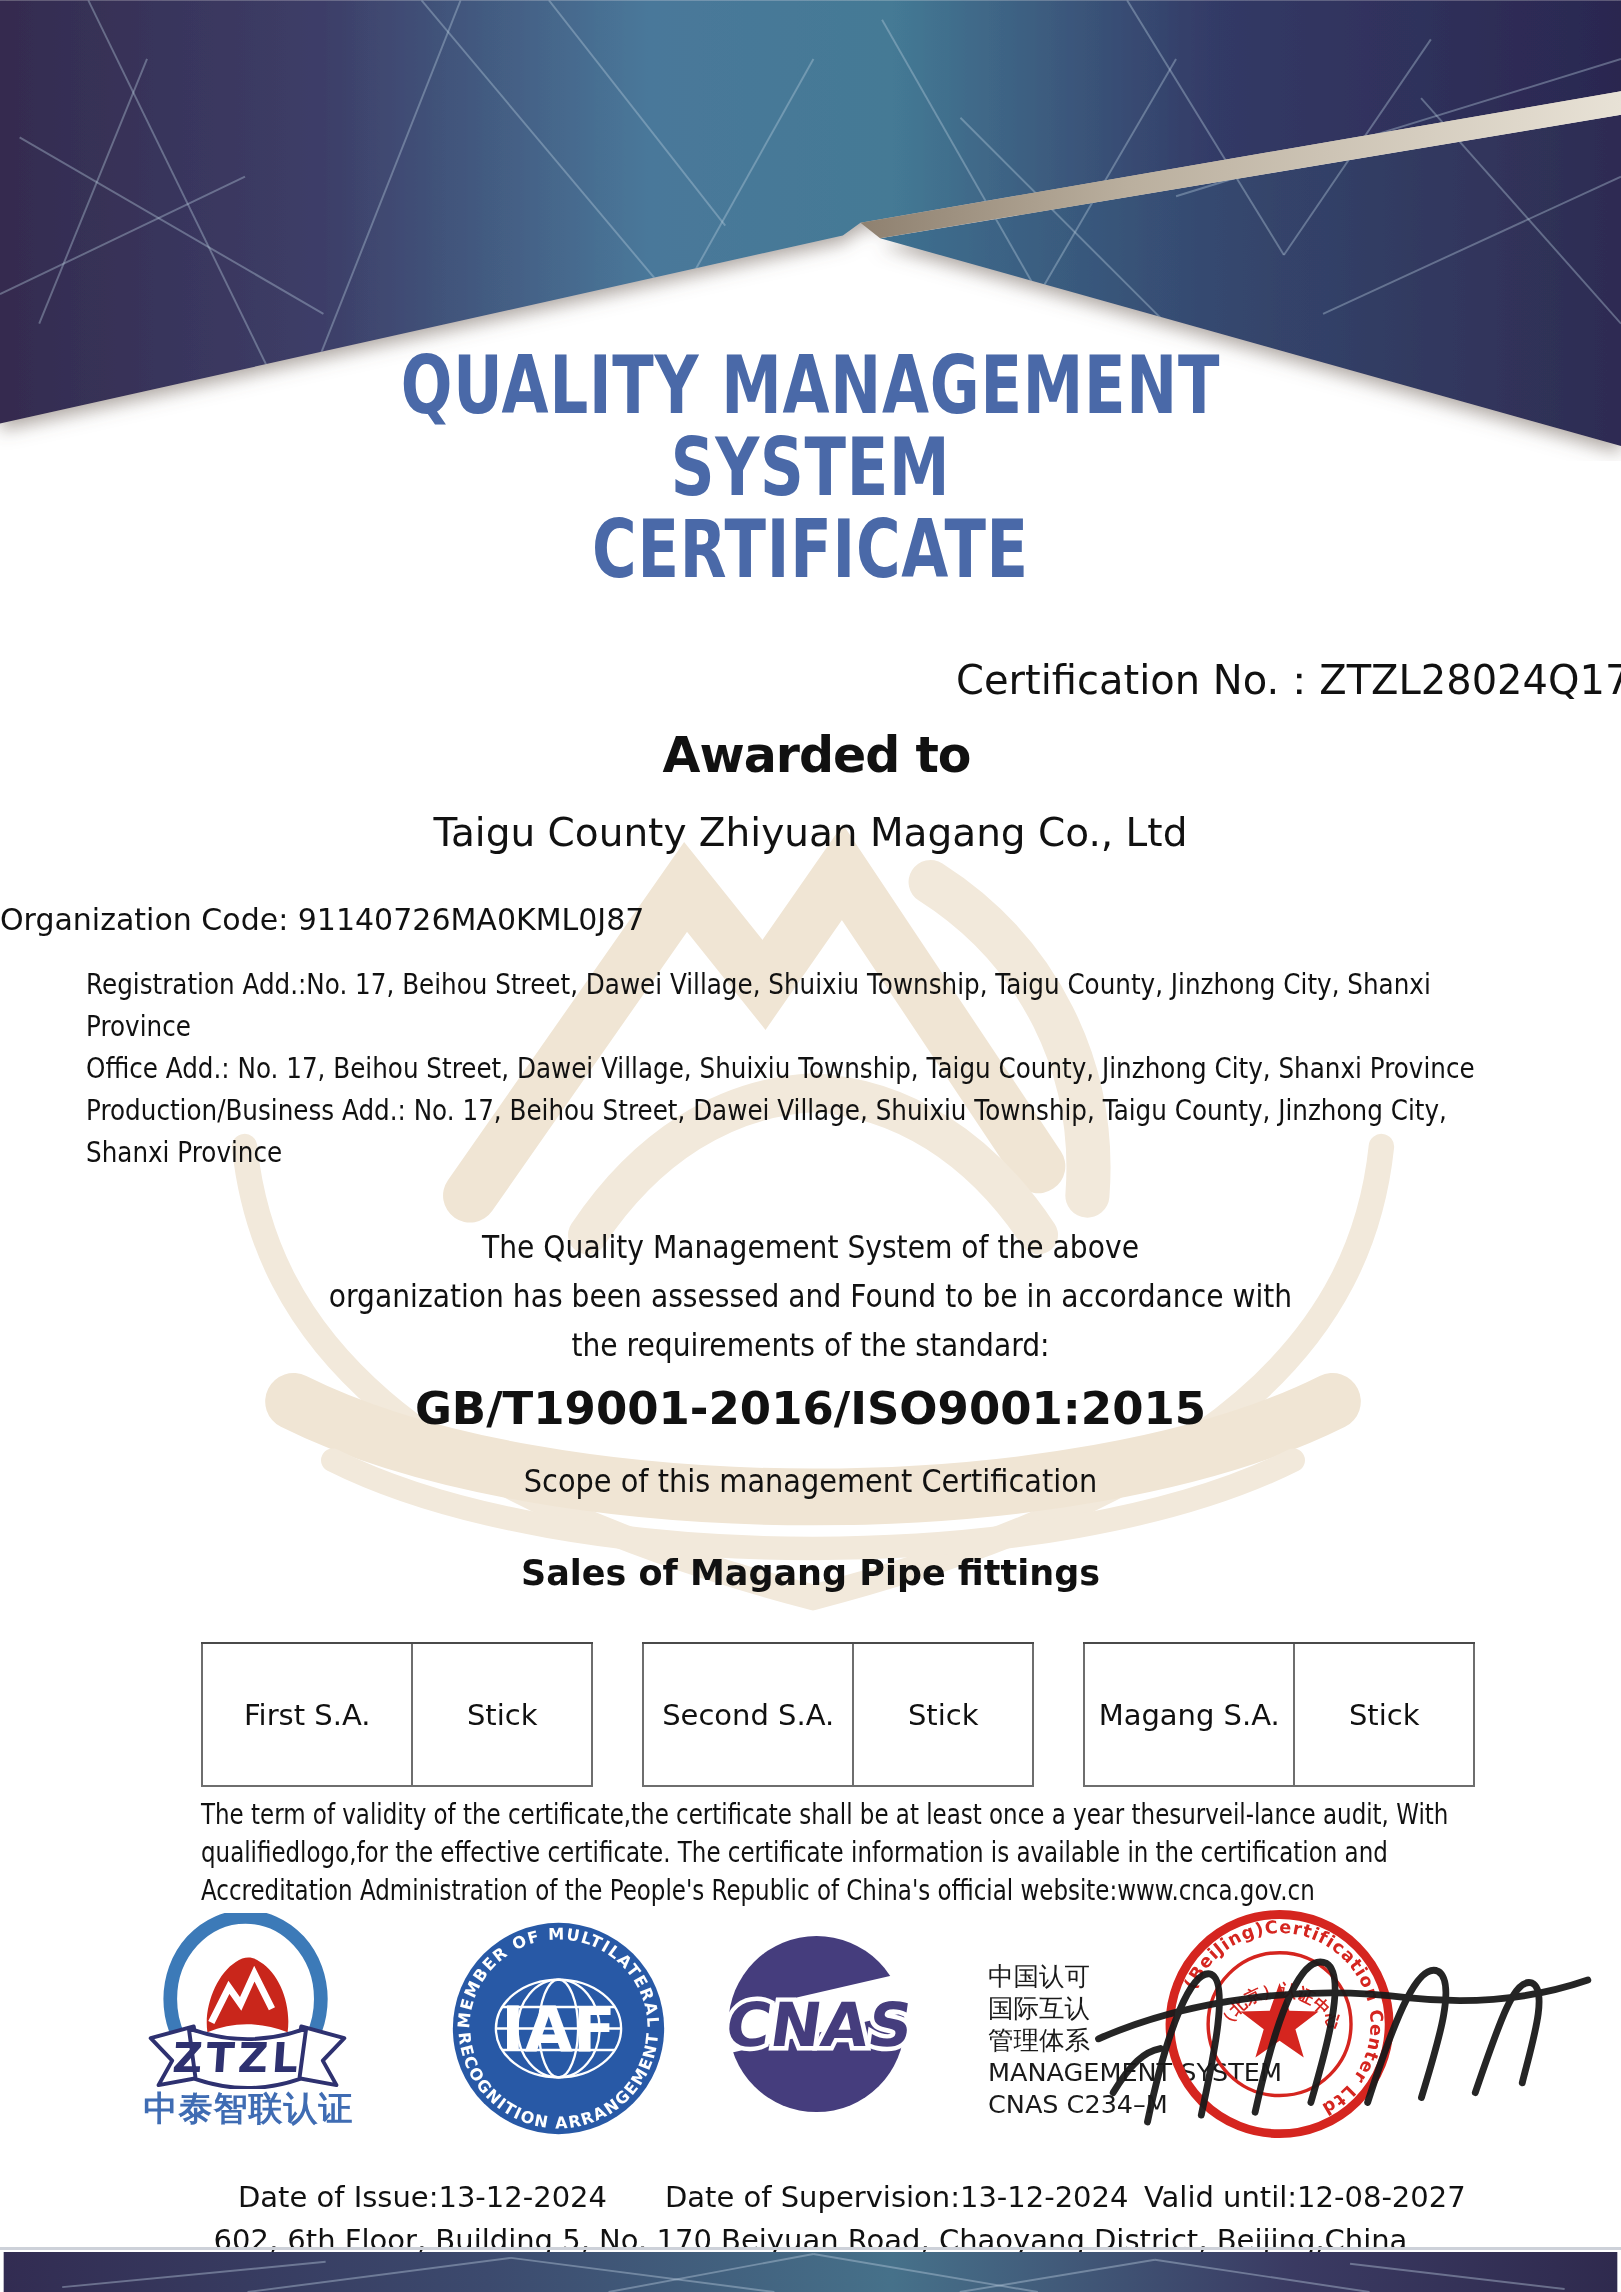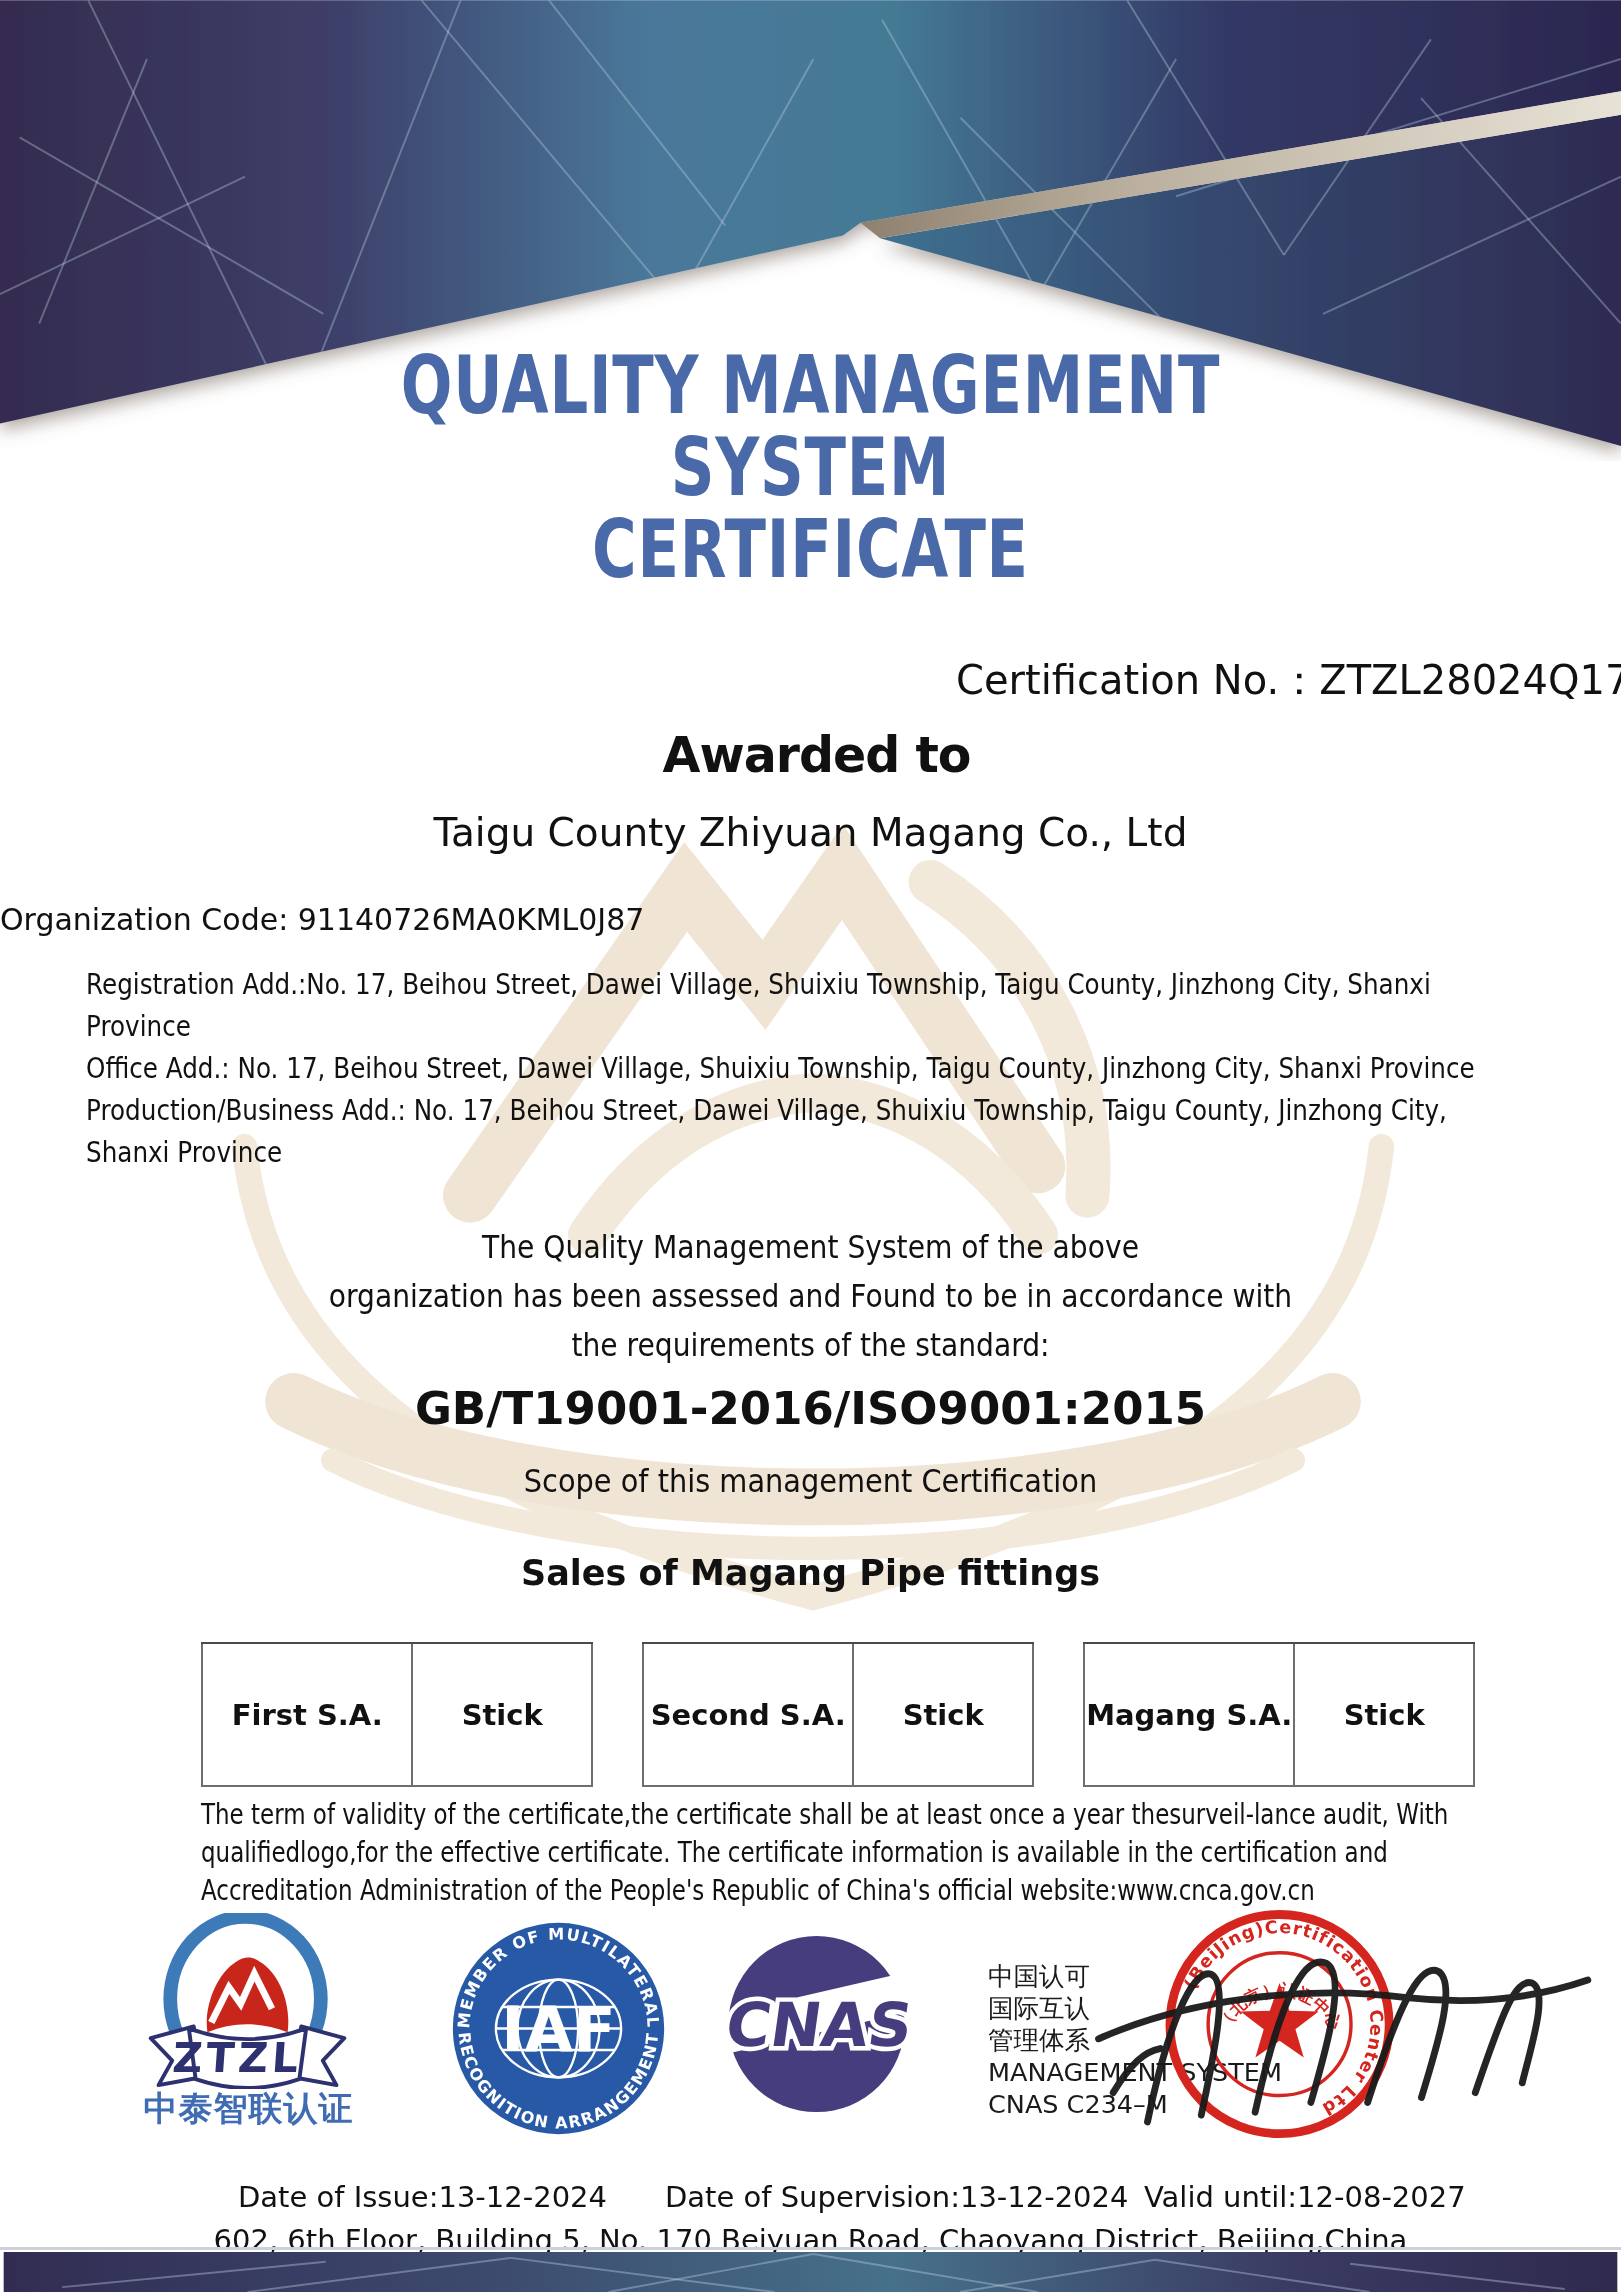--- a/index.html
+++ b/index.html
@@ -38,21 +38,21 @@
   .standard{left:0; right:0; top:1382px; text-align:center; font-size:45px; font-weight:bold;}
   .scope-label{left:0; right:0; top:1462px; text-align:center; font-size:32px; font-weight:500;
     transform:scaleX(0.9); transform-origin:50% 0;}
   .scope-value{left:0; right:0; top:1553px; text-align:center; font-size:35px; font-weight:bold;}
 
   
   .audit-table{left:201px; top:1642px; width:1274px; height:145px; display:flex; gap:49px;}
   .audit-group{width:392px; display:flex; border-top:2.9px solid #4a4a4a;}
   .audit-cell{border:2px solid #6e6e6e; border-top:none; background:#fff;
     display:flex; align-items:center; justify-content:center;
-    font-size:29px; font-weight:700;}
+    font-size:29px; font-weight:400;}
   .audit-cell.label{width:54%; border-right:none;}
   .audit-cell.value{width:46%;}
 
   .validity{left:201px; top:1796px; width:1568px; transform:scaleX(0.82); transform-origin:0 0;
     font-size:28px; line-height:38px; font-weight:500;}
 
   
   .ztzl-caption{left:116px; top:2086px; width:265px; text-align:center;
     font-size:34px; font-weight:bold; color:#3f6cb3; letter-spacing:1px;}
   .cnas-info{left:988px; top:1960px; font-size:25.5px; line-height:32px; font-weight:500; color:#1a1a1a;}

